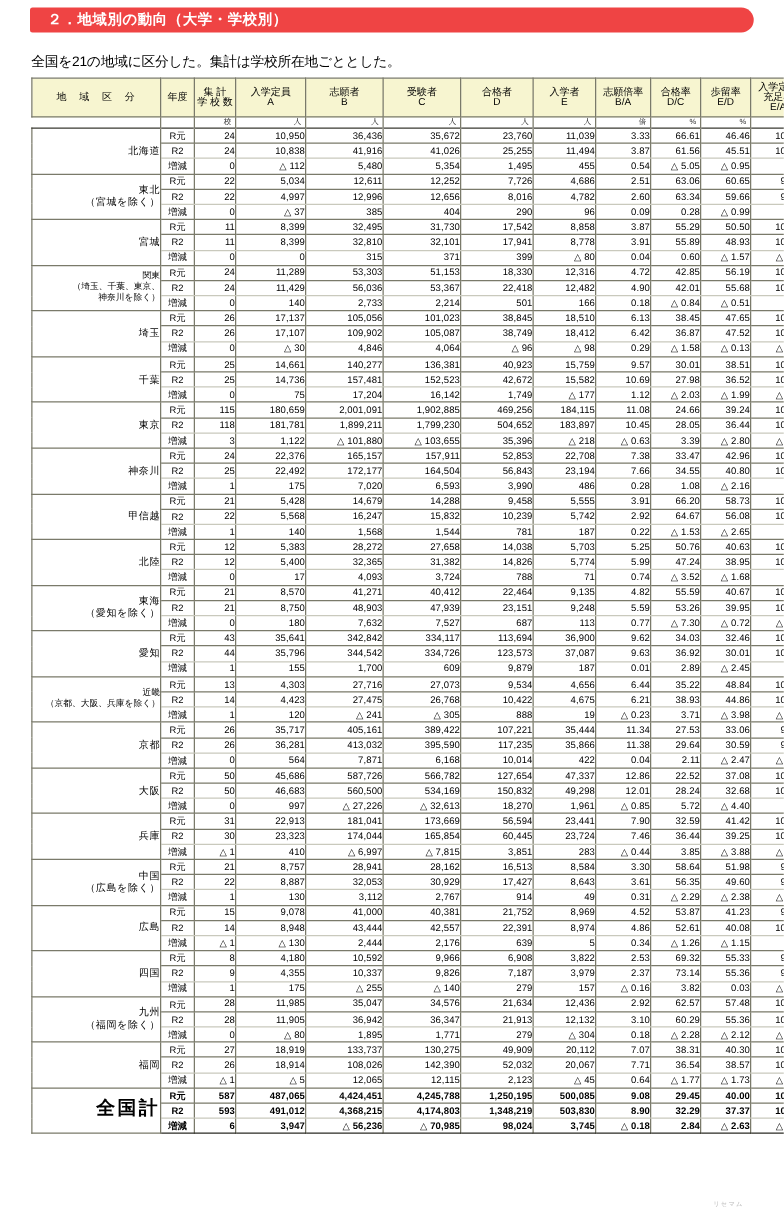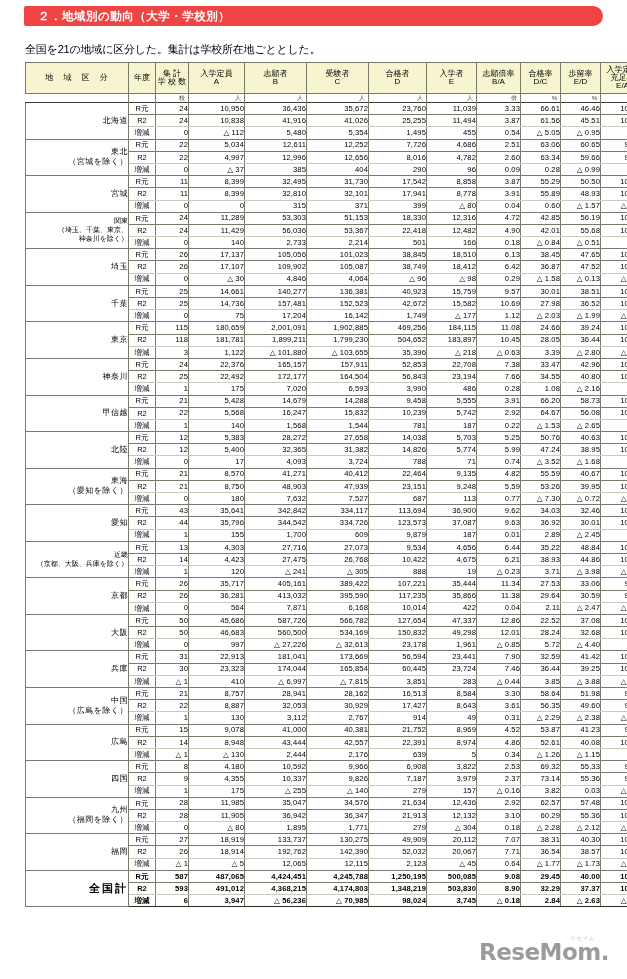--- a/index.html
+++ b/index.html
@@ -123,21 +123,21 @@
   }
   td.last { border-right: 1.4px solid #3a3a32; }
 
   tr.r-gen td { border-top: 1.4px solid #3a3a32; }
   tr.r-2  td { border-top: 0.5px solid #c9c9bd; border-bottom: 0.5px solid #c9c9bd; }
   tr.r-diff td { border-bottom: 0.6px solid #7a7a6a; }
 
   tr.grand td { font-weight: bold; }
   tr.grand.r-gen td { border-top: 1.6px solid #2b2b24; }
   tr.grand-last td { border-bottom: 1.8px solid #2b2b24; }
-  td.region.grand-region { font-size: 11px; letter-spacing: 2px; }
+  td.region.grand-region { font-size: 15px; letter-spacing: 2px; font-family: Liberation Mono, monospace; }
 
   
   #watermark {
     position: absolute;
     right: 18px;
     bottom: 14px;
     text-align: right;
     user-select: none;
   }
   #wm-ruby {
@@ -864,21 +864,21 @@
           <td class="num">28.24</td>
           <td class="num">32.68</td>
           <td class="num last">105.60</td>
         </tr>
         <tr class="r-diff">
           <td class="year">増減</td>
           <td class="num">0</td>
           <td class="num">997</td>
           <td class="num">△ 27,226</td>
           <td class="num">△ 32,613</td>
-          <td class="num">23,178</td>
+          <td class="num">18,270</td>
           <td class="num">1,961</td>
           <td class="num">△ 0.85</td>
           <td class="num">5.72</td>
           <td class="num">△ 4.40</td>
           <td class="num last">1.99</td>
         </tr>
         <tr class="r-gen">
           <td class="region" rowspan="3">
             <div>兵庫</div>
           </td>
@@ -1103,21 +1103,21 @@
           <td class="num">20,112</td>
           <td class="num">7.07</td>
           <td class="num">38.31</td>
           <td class="num">40.30</td>
           <td class="num last">106.31</td>
         </tr>
         <tr class="r-2">
           <td class="year">R2</td>
           <td class="num">26</td>
           <td class="num">18,914</td>
-          <td class="num">192,762</td>
+          <td class="num">108,026</td>
           <td class="num">142,390</td>
           <td class="num">52,032</td>
           <td class="num">20,067</td>
           <td class="num">7.71</td>
           <td class="num">36.54</td>
           <td class="num">38.57</td>
           <td class="num last">106.10</td>
         </tr>
         <tr class="r-diff">
           <td class="year">増減</td>
@@ -1173,14 +1173,13 @@
           <td class="num">2.84</td>
           <td class="num">△ 2.63</td>
           <td class="num last">△ 0.06</td>
         </tr>
       </tbody>
   </table>
 </div>
 
 <div id="watermark">
   <span id="wm-ruby">リセマム</span>
-  <span id="wm-text">ReseMom.</span>
 </div>
 
 </body></html>

